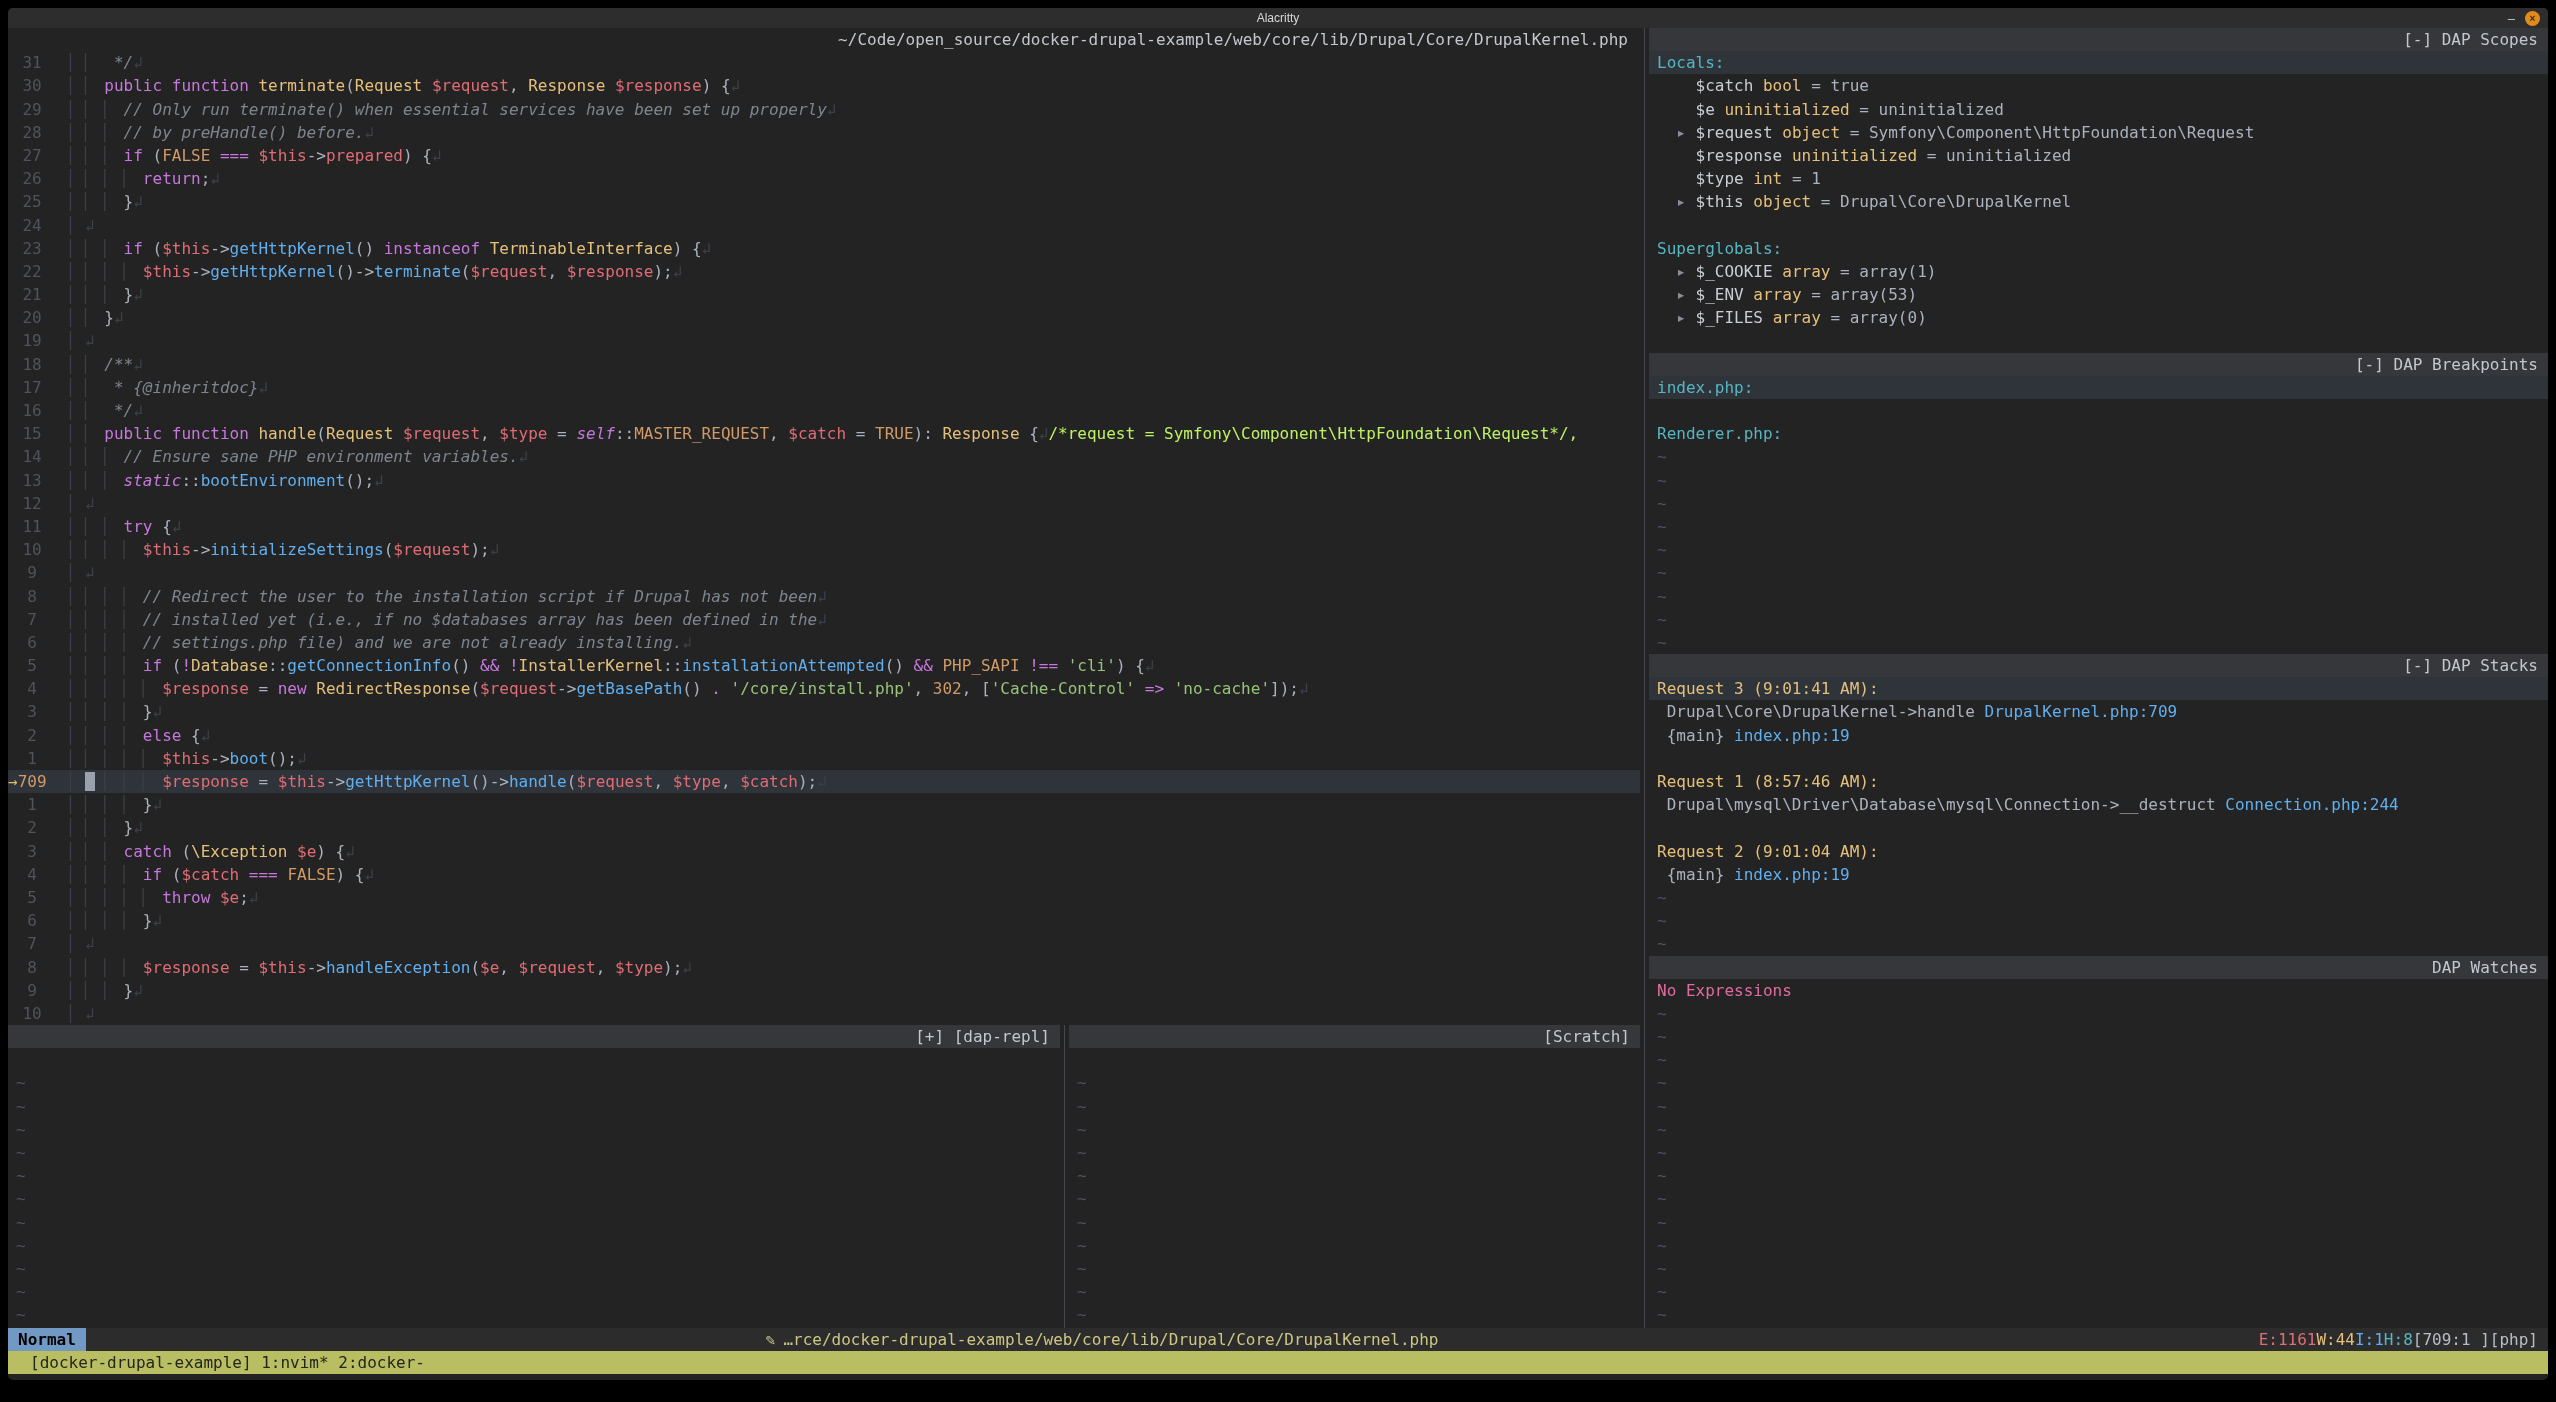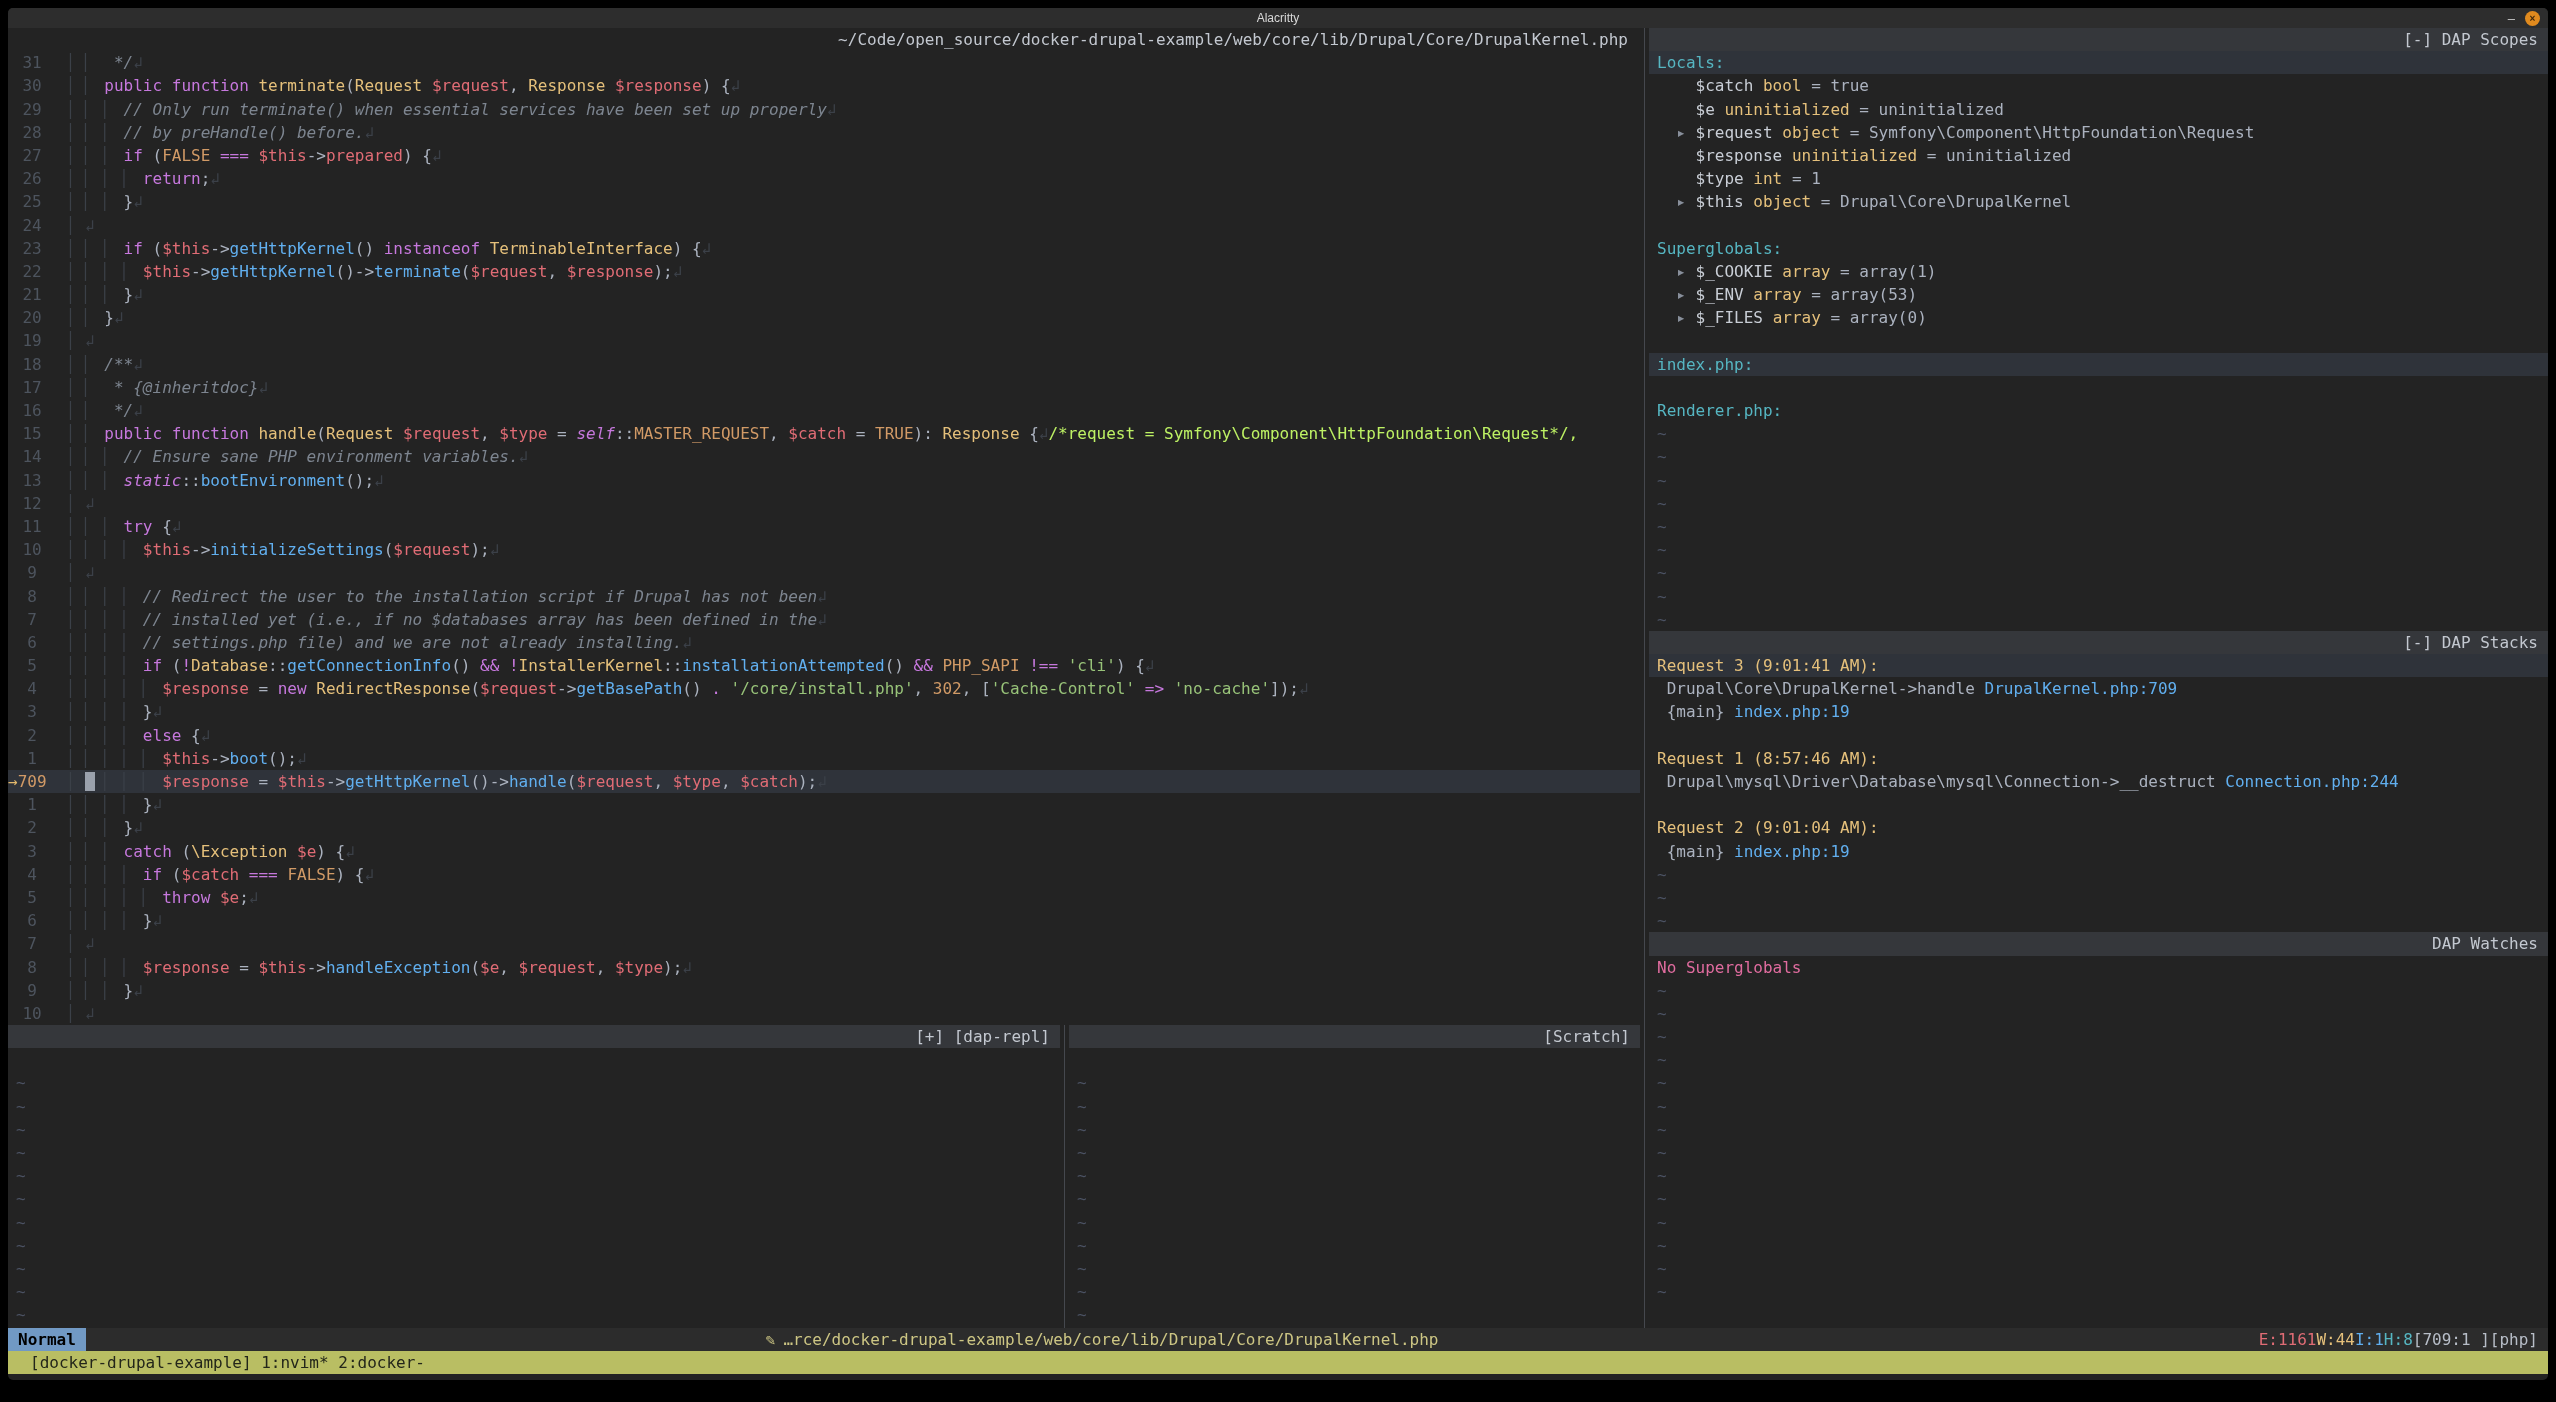--- a/index.html
+++ b/index.html
@@ -183,20 +183,21 @@
             <div class="row prow"><span class="c-fg">    </span><span class="c-pvar">$type</span><span class="c-fg"> </span><span class="c-ptype">int</span><span class="c-fg"> = </span><span class="c-pval">1</span></div>
             <div class="row prow"><span class="c-fg">  </span><span class="c-tri">▸</span><span class="c-fg"> </span><span class="c-pvar">$this</span><span class="c-fg"> </span><span class="c-ptype">object</span><span class="c-fg"> = </span><span class="c-pval">Drupal\Core\DrupalKernel</span></div>
             <div class="row prow"></div>
             <div class="row prow"><span class="c-sec">Superglobals:</span></div>
             <div class="row prow"><span class="c-fg">  </span><span class="c-tri">▸</span><span class="c-fg"> </span><span class="c-pvar">$_COOKIE</span><span class="c-fg"> </span><span class="c-ptype">array</span><span class="c-fg"> = </span><span class="c-pval">array(1)</span></div>
             <div class="row prow"><span class="c-fg">  </span><span class="c-tri">▸</span><span class="c-fg"> </span><span class="c-pvar">$_ENV</span><span class="c-fg"> </span><span class="c-ptype">array</span><span class="c-fg"> = </span><span class="c-pval">array(53)</span></div>
             <div class="row prow"><span class="c-fg">  </span><span class="c-tri">▸</span><span class="c-fg"> </span><span class="c-pvar">$_FILES</span><span class="c-fg"> </span><span class="c-ptype">array</span><span class="c-fg"> = </span><span class="c-pval">array(0)</span></div>
             <div class="row prow"></div>
           </div>
           <div>
+            <div class="row pbar">[-] DAP Breakpoints</div>
             <div class="row prow cl"><span class="c-file">index.php:</span></div>
             <div class="row prow"></div>
             <div class="row prow"><span class="c-file">Renderer.php:</span></div>
             <div class="row prow"><span class="c-tilde">~</span></div>
             <div class="row prow"><span class="c-tilde">~</span></div>
             <div class="row prow"><span class="c-tilde">~</span></div>
             <div class="row prow"><span class="c-tilde">~</span></div>
             <div class="row prow"><span class="c-tilde">~</span></div>
             <div class="row prow"><span class="c-tilde">~</span></div>
             <div class="row prow"><span class="c-tilde">~</span></div>
@@ -213,21 +214,21 @@
             <div class="row prow"><span class="c-frame"> Drupal\mysql\Driver\Database\mysql\Connection-&gt;__destruct </span><span class="c-loc">Connection.php:244</span></div>
             <div class="row prow"></div>
             <div class="row prow"><span class="c-req">Request 2 (9:01:04 AM):</span></div>
             <div class="row prow"><span class="c-frame"> {main} </span><span class="c-loc">index.php:19</span></div>
             <div class="row prow"><span class="c-tilde">~</span></div>
             <div class="row prow"><span class="c-tilde">~</span></div>
             <div class="row prow"><span class="c-tilde">~</span></div>
           </div>
           <div>
             <div class="row pbar">DAP Watches</div>
-            <div class="row prow"><span class="c-noexpr">No Superglobals</span></div>
+            <div class="row prow"><span class="c-noexpr">No Expressions</span></div>
             <div class="row prow"><span class="c-tilde">~</span></div>
             <div class="row prow"><span class="c-tilde">~</span></div>
             <div class="row prow"><span class="c-tilde">~</span></div>
             <div class="row prow"><span class="c-tilde">~</span></div>
             <div class="row prow"><span class="c-tilde">~</span></div>
             <div class="row prow"><span class="c-tilde">~</span></div>
             <div class="row prow"><span class="c-tilde">~</span></div>
             <div class="row prow"><span class="c-tilde">~</span></div>
             <div class="row prow"><span class="c-tilde">~</span></div>
             <div class="row prow"><span class="c-tilde">~</span></div>

